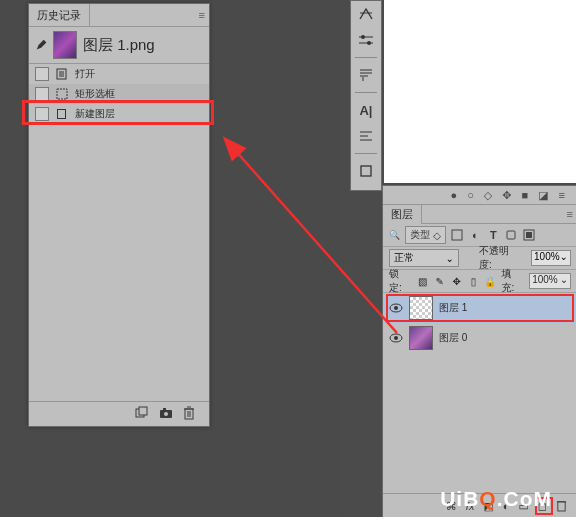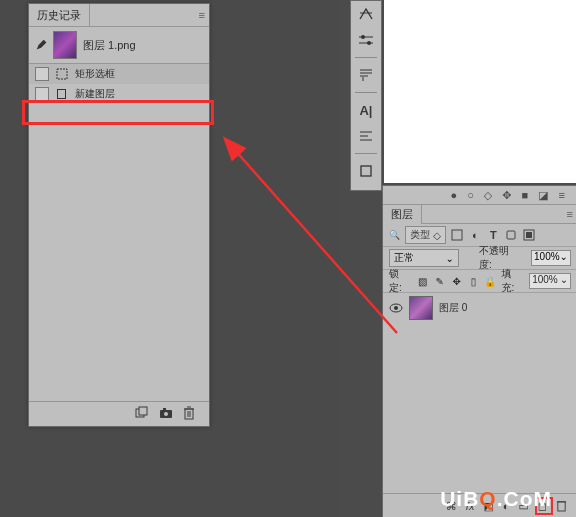--- a/index.html
+++ b/index.html
@@ -6,21 +6,21 @@
 .canvas-area{position:absolute;left:0;top:0;width:340px;height:517px;background:#4a4a4a}
 .history-panel{position:absolute;left:28px;top:3px;width:180px;height:422px;background:#bfbfbf;border:1px solid #6a6a6a;box-shadow:0 0 4px rgba(0,0,0,.3)}
 .panel-header{height:22px;display:flex;border-bottom:1px solid #969696;position:relative}
 .panel-tab{padding:4px 8px;background:#bfbfbf;border-right:1px solid #969696;font-size:11px;color:#2a2a2a}
 .panel-menu{position:absolute;right:4px;top:5px;color:#5a5a5a}
 .panel-collapse{position:absolute;right:0;top:-13px;color:#6a6a6a;font-size:9px}
 .panel-close{position:absolute;right:-14px;top:-13px;color:#6a6a6a;font-size:11px}
 .doc-row{display:flex;align-items:center;height:30px;padding:3px 6px;border-bottom:1px solid #969696}
 .brush-ico{width:14px;height:14px;margin-right:4px;color:#333}
 .thumb{width:22px;height:26px;background:linear-gradient(135deg,#5d3a8a,#a94fb5,#4a2d6e);border:1px solid #777;margin-right:6px}
-.doc-label{color:#2a2a2a;font-size:11px}
+.doc-label{color:#2a2a2a;font-size:15px}
 .hist-row{display:flex;align-items:center;height:18px;padding:1px 6px}
 .hist-check{width:12px;height:12px;border:1px solid #7a7a7a;margin-right:6px;background:#cfcfcf}
 .hist-ico{width:14px;height:12px;margin-right:6px;display:flex;align-items:center;justify-content:center}
 .hist-ico svg{width:14px;height:12px}
 .hist-label{color:#2a2a2a;font-size:10px}
 .hist-highlight{position:absolute;border:3px solid #ef2e2e;pointer-events:none}
 .panel-footer{position:absolute;bottom:0;left:0;right:0;height:24px;border-top:1px solid #969696;display:flex;align-items:center;justify-content:flex-end;padding-right:14px;gap:10px;color:#3a3a3a}
 .panel-footer span{font-size:13px}
 .doc-edge{position:absolute;left:384px;top:0;width:192px;height:183px;background:#fff}
 .toolbar-vert{position:absolute;left:350px;top:0;width:30px;height:185px;background:#bfbfbf;border:1px solid #6a6a6a;display:flex;flex-direction:column;align-items:center;padding-top:4px;gap:8px}
@@ -67,20 +67,32 @@
   </div>
   <div class="doc-row">
     <span class="brush-ico">
       <svg viewBox="0 0 16 16">
           <path d="M2 13l2-5 6-6 3 3-6 6-5 2z" fill="#333"></path>
         </svg>
     </span>
     <div class="thumb"></div>
     <span class="doc-label">图层 1.png</span>
   </div>
+  <div class="hist-row">
+    <div class="hist-check"></div>
+    <span class="hist-ico">
+      <svg viewBox="0 0 14 12">
+          <rect x="2" y="1" width="9" height="10" fill="none" stroke="#333"></rect>
+          <line x1="4" y1="4" x2="9" y2="4" stroke="#333"></line>
+          <line x1="4" y1="6" x2="9" y2="6" stroke="#333"></line>
+          <line x1="4" y1="8" x2="9" y2="8" stroke="#333"></line>
+        </svg>
+    </span>
+    <span class="hist-label">打开</span>
+  </div>
   <div class="hist-row" style="background:#b7b7b7">
     <div class="hist-check"></div>
     <span class="hist-ico">
       <svg viewBox="0 0 14 12">
           <rect x="2" y="1" width="10" height="10" fill="none" stroke="#333" stroke-dasharray="2 1"></rect>
         </svg>
     </span>
     <span class="hist-label">矩形选框</span>
   </div>
   <div class="hist-row">
@@ -214,20 +226,31 @@
     <span class="lock-ico">✥</span>
     <span class="lock-ico">▯</span>
     <span class="lock-ico">🔒</span>
     <span style="margin-left:auto">填充:</span>
     <div class="pct-box">
         <span>100%</span>
         <span>⌄</span>
       </div>
   </div>
 
+  <div class="layer-row layer-selected">
+    <span class="eye">
+        <svg width="14" height="10" viewBox="0 0 14 10">
+          <ellipse cx="7" cy="5" rx="6" ry="4" fill="none" stroke="#333"></ellipse>
+          <circle cx="7" cy="5" r="2" fill="#333"></circle>
+        </svg>
+      </span>
+    <div class="layer-thumb checker"></div>
+    <span class="layer-name">图层 1</span>
+    <div class="layer-hl" style="left:3px;top:1px;right:3px;bottom:1px"></div>
+  </div>
 
   <div class="layer-row">
     <span class="eye">
         <svg width="14" height="10" viewBox="0 0 14 10">
           <ellipse cx="7" cy="5" rx="6" ry="4" fill="none" stroke="#333"></ellipse>
           <circle cx="7" cy="5" r="2" fill="#333"></circle>
         </svg>
       </span>
     <div class="layer-thumb img-thumb"></div>
     <span class="layer-name">图层 0</span>

